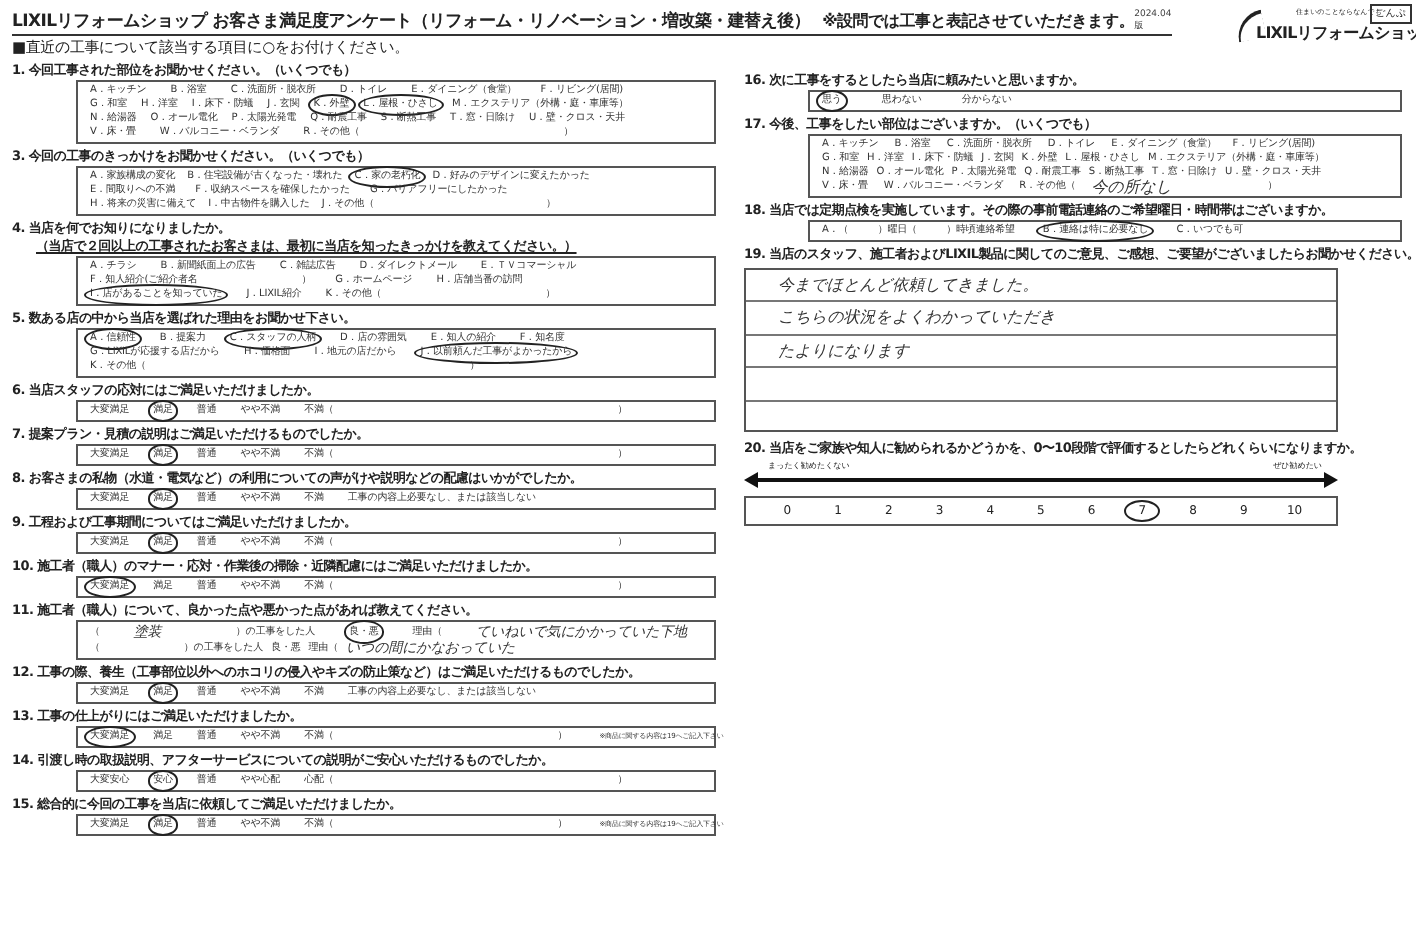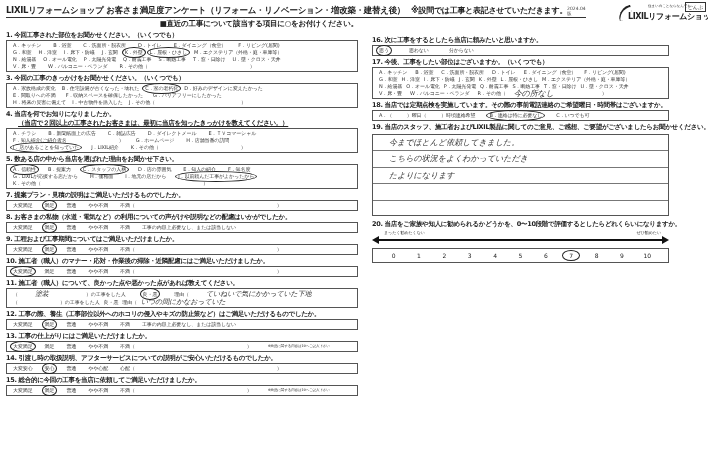--- a/index.html
+++ b/index.html
@@ -8,25 +8,25 @@
   .header-title { font-size: 8.5px; font-weight: bold; white-space: nowrap; letter-spacing: -0.3px; }
   .header-note { font-size: 8px; font-weight: bold; margin-left: 6px; white-space: nowrap; letter-spacing: -0.3px; }
   .header-date { font-size: 4.5px; margin-left: auto; color: #444; }
   .logo { position: absolute; left: 618px; top: 2px; width: 88px; height: 22px; }
   .logo-tag { position: absolute; right: 0; top: 0; font-size: 5px; border: 1px solid #333; padding: 0 2px; line-height: 8px; }
   .logo-sub { position: absolute; left: 30px; top: 2px; font-size: 3.5px; }
   .logo-text { position: absolute; left: 10px; top: 9px; font-size: 8px; font-weight: bold; letter-spacing: -0.4px; white-space: nowrap; }
   .logo-swoosh { position: absolute; left: 0; top: 4px; width: 14px; height: 14px; border-top: 2px solid #222; border-left: 1px solid #222; border-radius: 14px 0 0 0; transform: rotate(-12deg); }
 
   .col { position: absolute; }
-  .intro { font-size: 7.5px; font-weight: bold; white-space: nowrap; letter-spacing: -0.2px; text-align: right; }
+  .intro { font-size: 7.5px; font-weight: normal; white-space: nowrap; letter-spacing: -0.2px; }
   .q { margin-top: 2px; }
   .q-title { font-size: 6.5px; font-weight: bold; white-space: nowrap; letter-spacing: -0.3px; line-height: 9px; }
   .q-sub { font-size: 6.5px; font-weight: bold; white-space: nowrap; padding-left: 12px; letter-spacing: -0.3px; line-height: 9px; text-decoration: underline; }
-  .box { border: 1px solid #555; padding: 1px 6px; font-size: 5px; line-height: 7px; white-space: nowrap; color: #333; letter-spacing: -0.1px; }
+  .box { border: 1px solid #555; padding: 1px 6px; font-size: 5px; line-height: 7px; white-space: nowrap; color: #333; letter-spacing: -0.1px; margin-left: 32px; }
   .row { display: flex; gap: 12px; align-items: center; position: relative; }
   .opt { position: relative; display: inline-block; }
   .circled::after { content: ""; position: absolute; left: -3px; top: -2px; right: -3px; bottom: -2px; border: 1px solid #222; border-radius: 50%; }
   .hand { font-family: "DejaVu Serif", serif; font-size: 7px; color: #333; font-style: italic; }
   .note-small { font-size: 3.5px; margin-left: 4px; }
 
   .comment-box { border: 1px solid #555; width: 297px; height: 82px; margin-top: 2px; }
   .comment-line { height: 16.4px; border-bottom: 1px solid #777; padding-left: 16px; font-family: "DejaVu Serif", serif; font-size: 8px; font-style: italic; color: #333; line-height: 16px; white-space: nowrap; }
   .comment-line:last-child { border-bottom: none; }
 
@@ -162,20 +162,33 @@
           <span class="opt">I．地元の店だから</span>
           <span class="opt circled">J．以前頼んだ工事がよかったから</span>
         </div>
       <div class="row">
           <span class="opt">K．その他（</span>
           <span style="margin-left:150px">）</span>
         </div>
     </div>
   </div>
 
+  <div class="q">
+    <div class="q-title">6. 当店スタッフの応対にはご満足いただけましたか。</div>
+    <div class="box">
+      <div class="row">
+          <span class="opt">大変満足</span>
+          <span class="opt circled">満足</span>
+          <span class="opt">普通</span>
+          <span class="opt">やや不満</span>
+          <span class="opt">不満（</span>
+          <span style="margin-left:130px">）</span>
+        </div>
+    </div>
+  </div>
 
   <div class="q">
     <div class="q-title">7. 提案プラン・見積の説明はご満足いただけるものでしたか。</div>
     <div class="box">
       <div class="row">
           <span class="opt">大変満足</span>
           <span class="opt circled">満足</span>
           <span class="opt">普通</span>
           <span class="opt">やや不満</span>
           <span class="opt">不満（</span>

